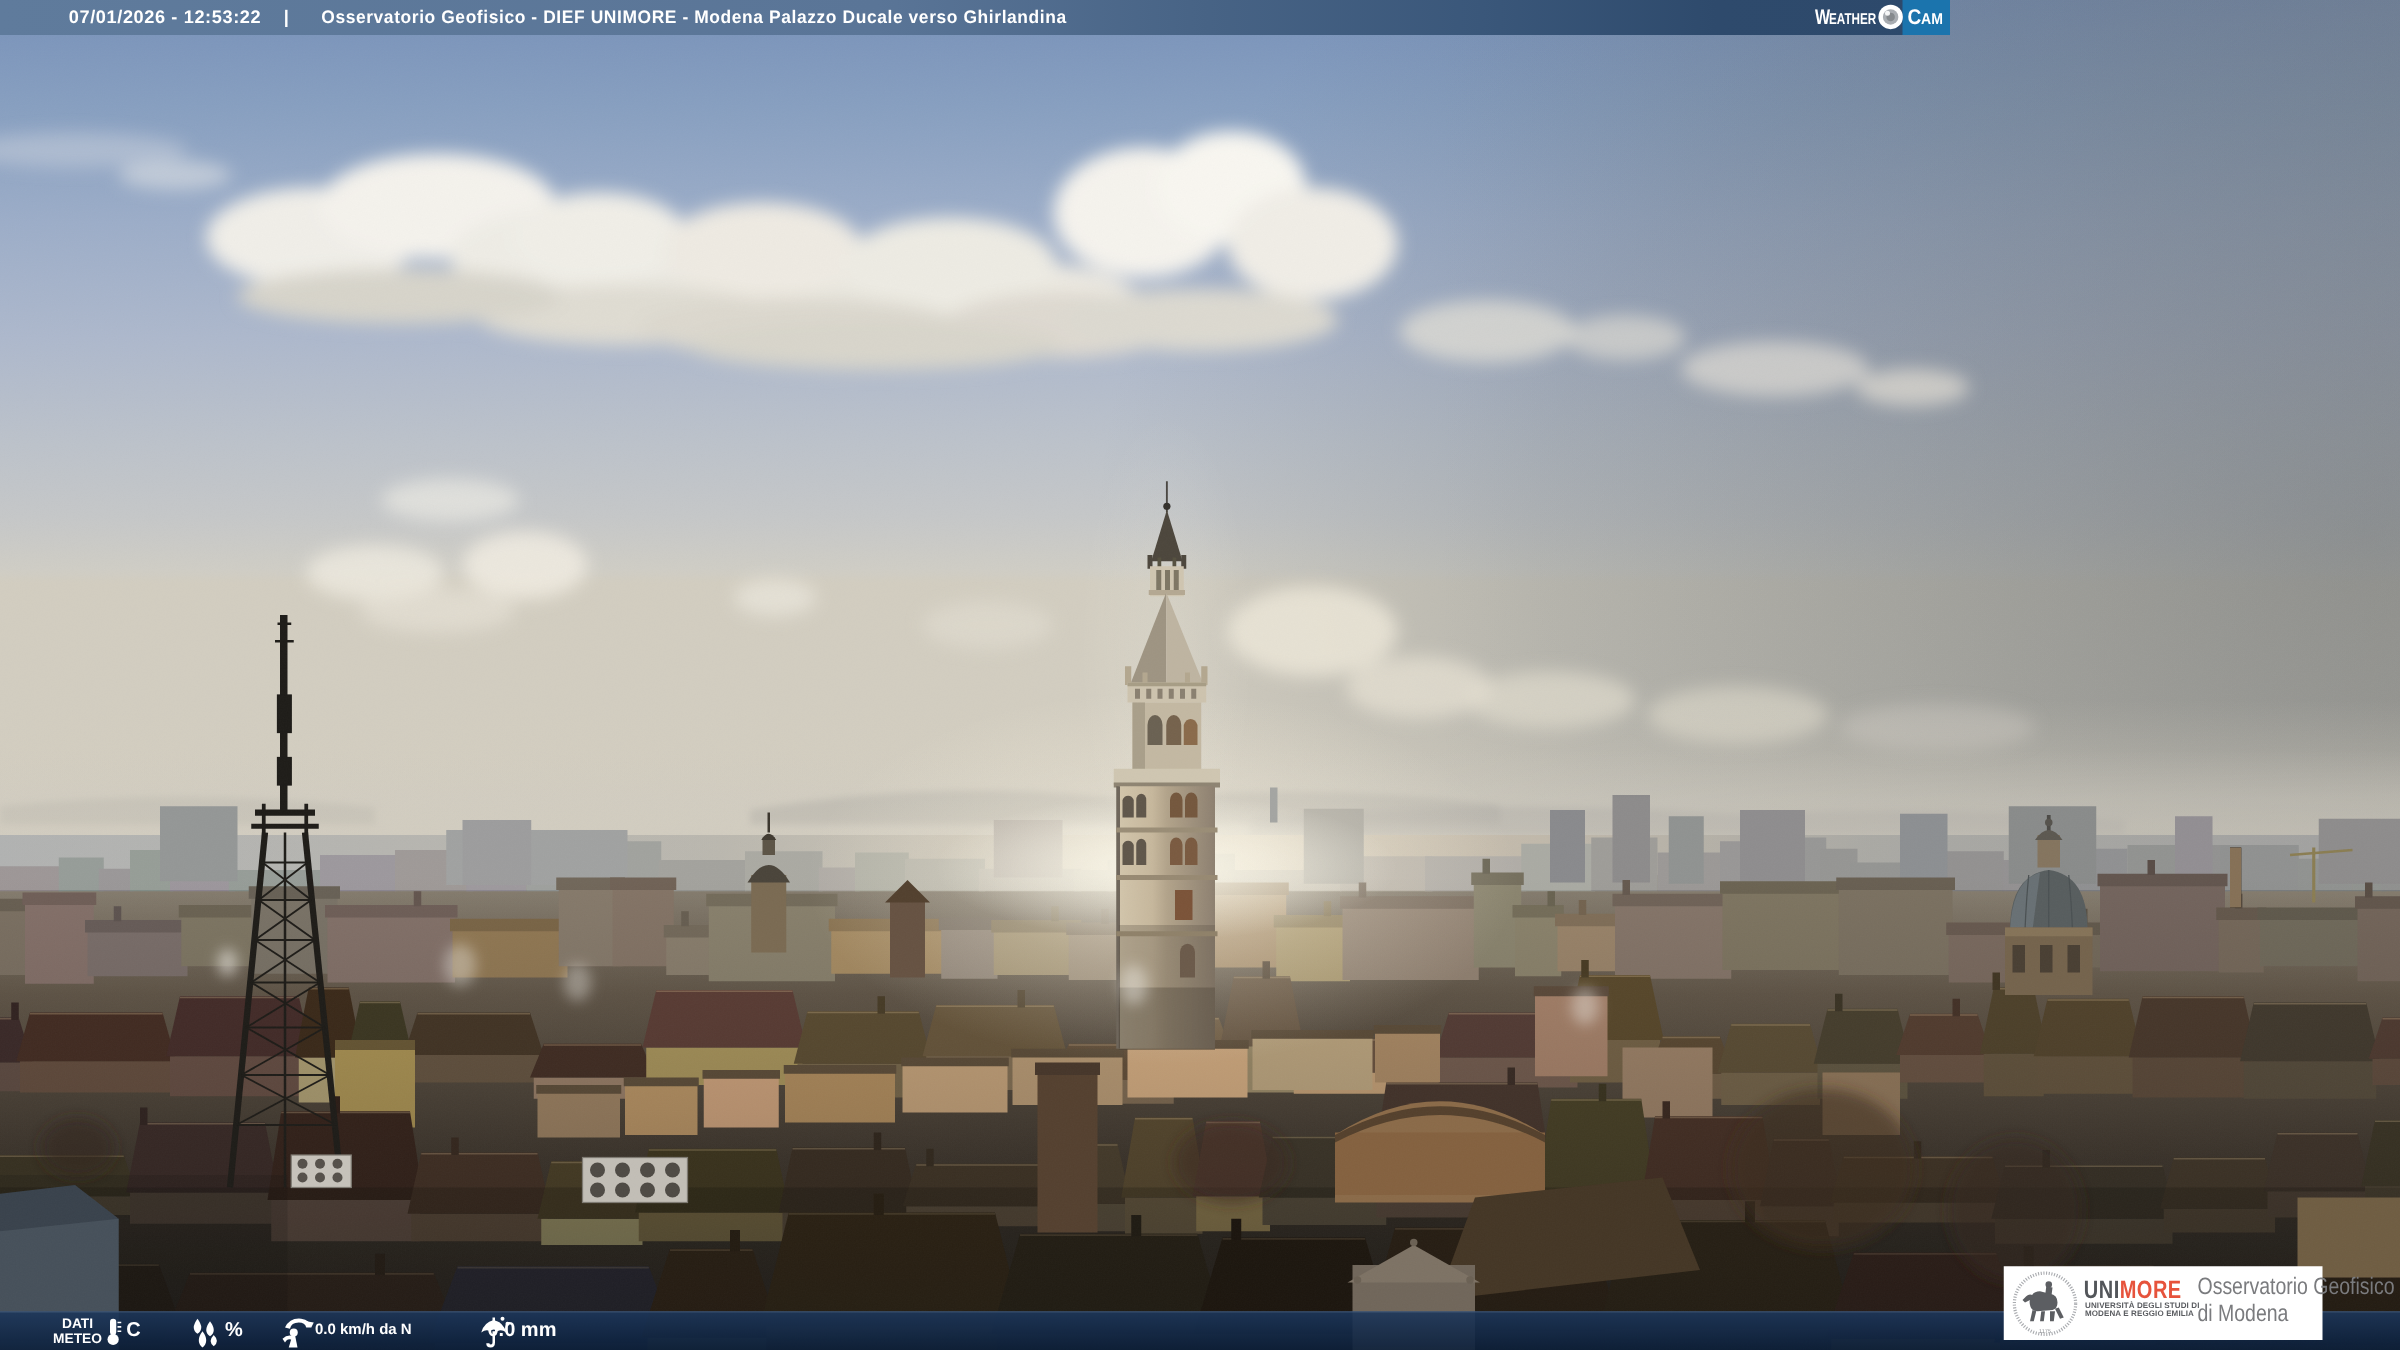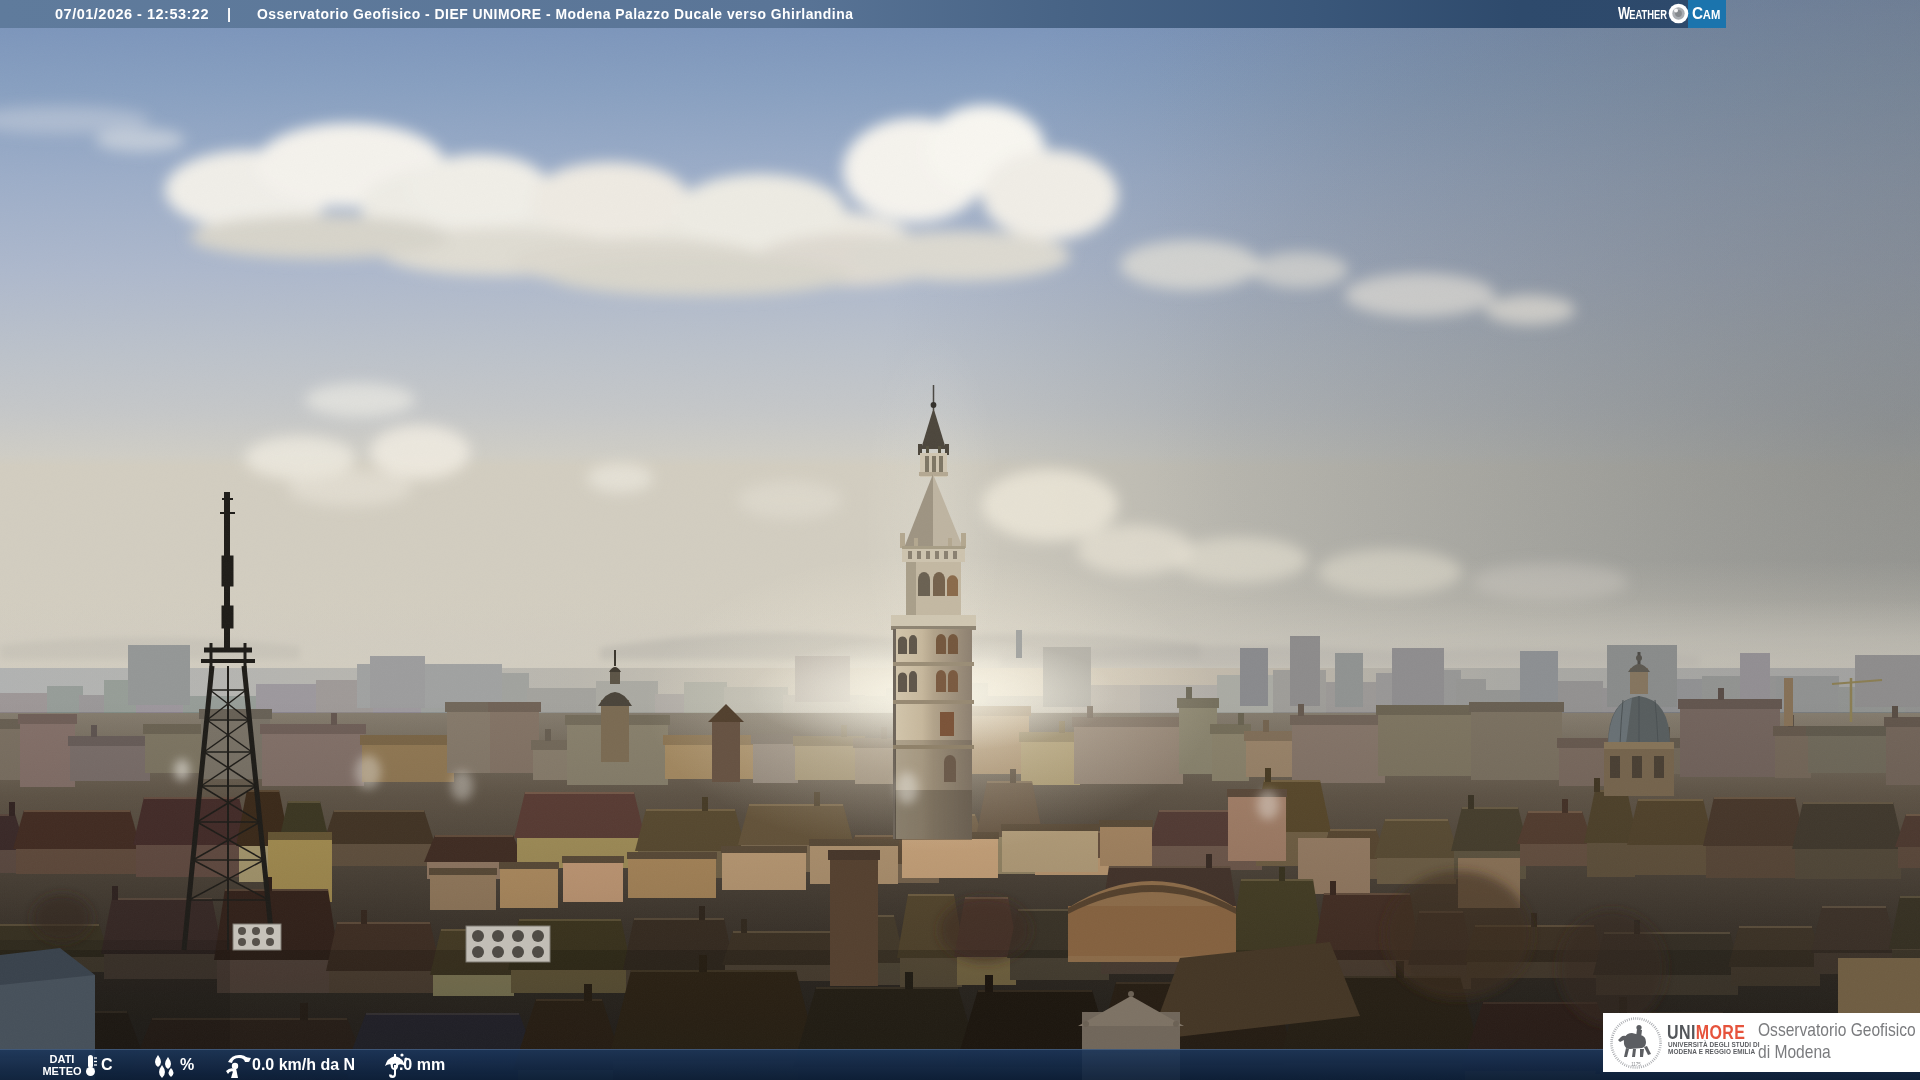--- a/index.html
+++ b/index.html
@@ -1,27 +1,27 @@
 <!DOCTYPE html>
 <html><head><meta charset="utf-8">
 <style>
  html,body{margin:0;padding:0;width:1920px;height:1080px;overflow:hidden;background:#555;
    font-family:"Liberation Sans",sans-serif;}
  #stage{position:relative;width:1920px;height:1080px;}
  #scene{position:absolute;left:0;top:0;}
  .ov{position:absolute;color:#fff;}
- #topbar{left:0;top:0;width:1726px;height:28px;
+ #topbar{left:0;top:0;width:1560px;height:28px;
    background:linear-gradient(90deg,#5f7b9c 0%,#5a7597 45%,#476385 62%,#3a577a 76%,#2e4a6c 88%,#2d496b 100%);}
  #topbar .txt{position:absolute;top:6px;font-size:14.5px;font-weight:bold;letter-spacing:0.5px;
    color:#fff;white-space:pre;}
  #botbar{left:0;top:1049px;width:1920px;height:31px;
    background:linear-gradient(180deg,rgba(28,54,90,0.9),rgba(10,30,58,0.88));
    border-top:1px solid rgba(110,140,180,0.5);box-sizing:border-box;padding-left:12px;}
  #botbar .t{position:absolute;font-weight:bold;color:#fff;}
- #logobox{left:1603px;top:1013px;width:317px;height:59px;background:#fff;}
+ #logobox{left:1603px;top:1013px;width:255px;height:59px;background:#fff;}
  #unimore{position:absolute;left:64px;top:8px;font-weight:bold;font-size:20px;color:#53565a;
    transform:scaleX(0.8);transform-origin:0 0;letter-spacing:0.5px;}
  #unimore b{color:#e6533c;}
  #unisub{position:absolute;left:65px;top:28px;font-size:6.4px;font-weight:bold;color:#5a5c60;line-height:7.4px;letter-spacing:0.1px;}
  #osge{position:absolute;left:155px;top:6px;font-size:19px;color:#7a7b7e;line-height:22px;white-space:nowrap;
    transform:scaleX(0.82);transform-origin:0 0;}
 </style></head>
 <body>
 <div id="stage">
 <div id="scene"><svg width="1920" height="1080" viewBox="0 0 1920 1080">
@@ -730,21 +730,21 @@
     <path d="M21,15 Q26,20 21,24 Q16,20 21,15 Z" fill="#fff"></path>
   </svg>
   <div class="t" style="left:180px;top:6px;font-size:16px;">%</div>
   <svg style="position:absolute;left:224px;top:2px" width="28" height="28" viewBox="0 0 28 28">
     <path d="M4,10 Q8,2 17,3 Q24,4 25,10 L21,10 Q20,6 15,6 Q9,6 8,11 Z" fill="#fff"></path>
     <path d="M25,10 L27,6 L21,5 Z" fill="#fff"></path>
     <circle cx="11" cy="14" r="3.2" fill="#fff"></circle>
     <path d="M10,16 L7,26 L14,26 L12,16 Z" fill="#fff"></path>
     <path d="M2,19 Q6,15 11,17 L10,20 Q6,18 4,22 Z" fill="#fff"></path>
   </svg>
-  <div class="t" style="left:252px;top:6px;font-size:16px;">0.0 km/h da N</div>
+  <div class="t" style="left:252px;top:6px;font-size:12px;">0.0 km/h da N</div>
   <svg style="position:absolute;left:383px;top:2px" width="26" height="28" viewBox="0 0 26 28">
     <path d="M2,14 Q4,6 12,4 Q20,6 22,14 Q18,11 15,13 Q12,10 9,13 Q6,11 2,14 Z" fill="#fff"></path>
     <rect x="11" y="2" width="2" height="3" fill="#fff"></rect>
     <path d="M11,13 L13,13 L13,22 Q13,26 9.5,26 Q6,26 6,22.5 L8.5,22.5 Q8.5,23.6 9.8,23.6 Q11,23.6 11,22 Z" fill="#fff"></path>
     <circle cx="19" cy="3" r="1.6" fill="#fff"></circle>
     <circle cx="23" cy="7" r="1.6" fill="#fff"></circle>
     <circle cx="16" cy="7" r="1.2" fill="#fff"></circle>
   </svg>
   <div class="t" style="left:390px;top:6px;font-size:16px;">0.0 mm</div>
 </div>

